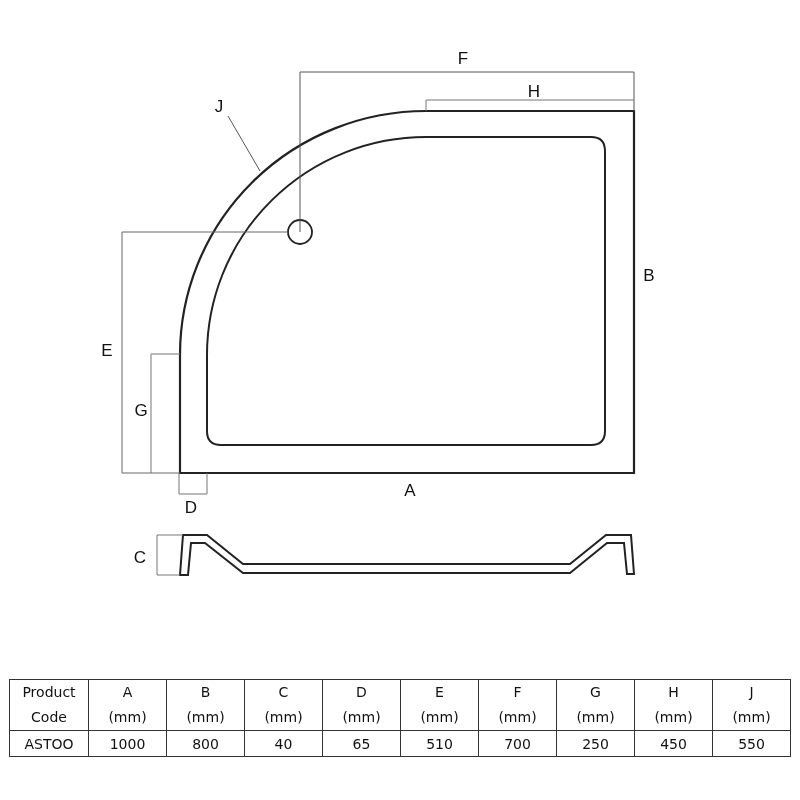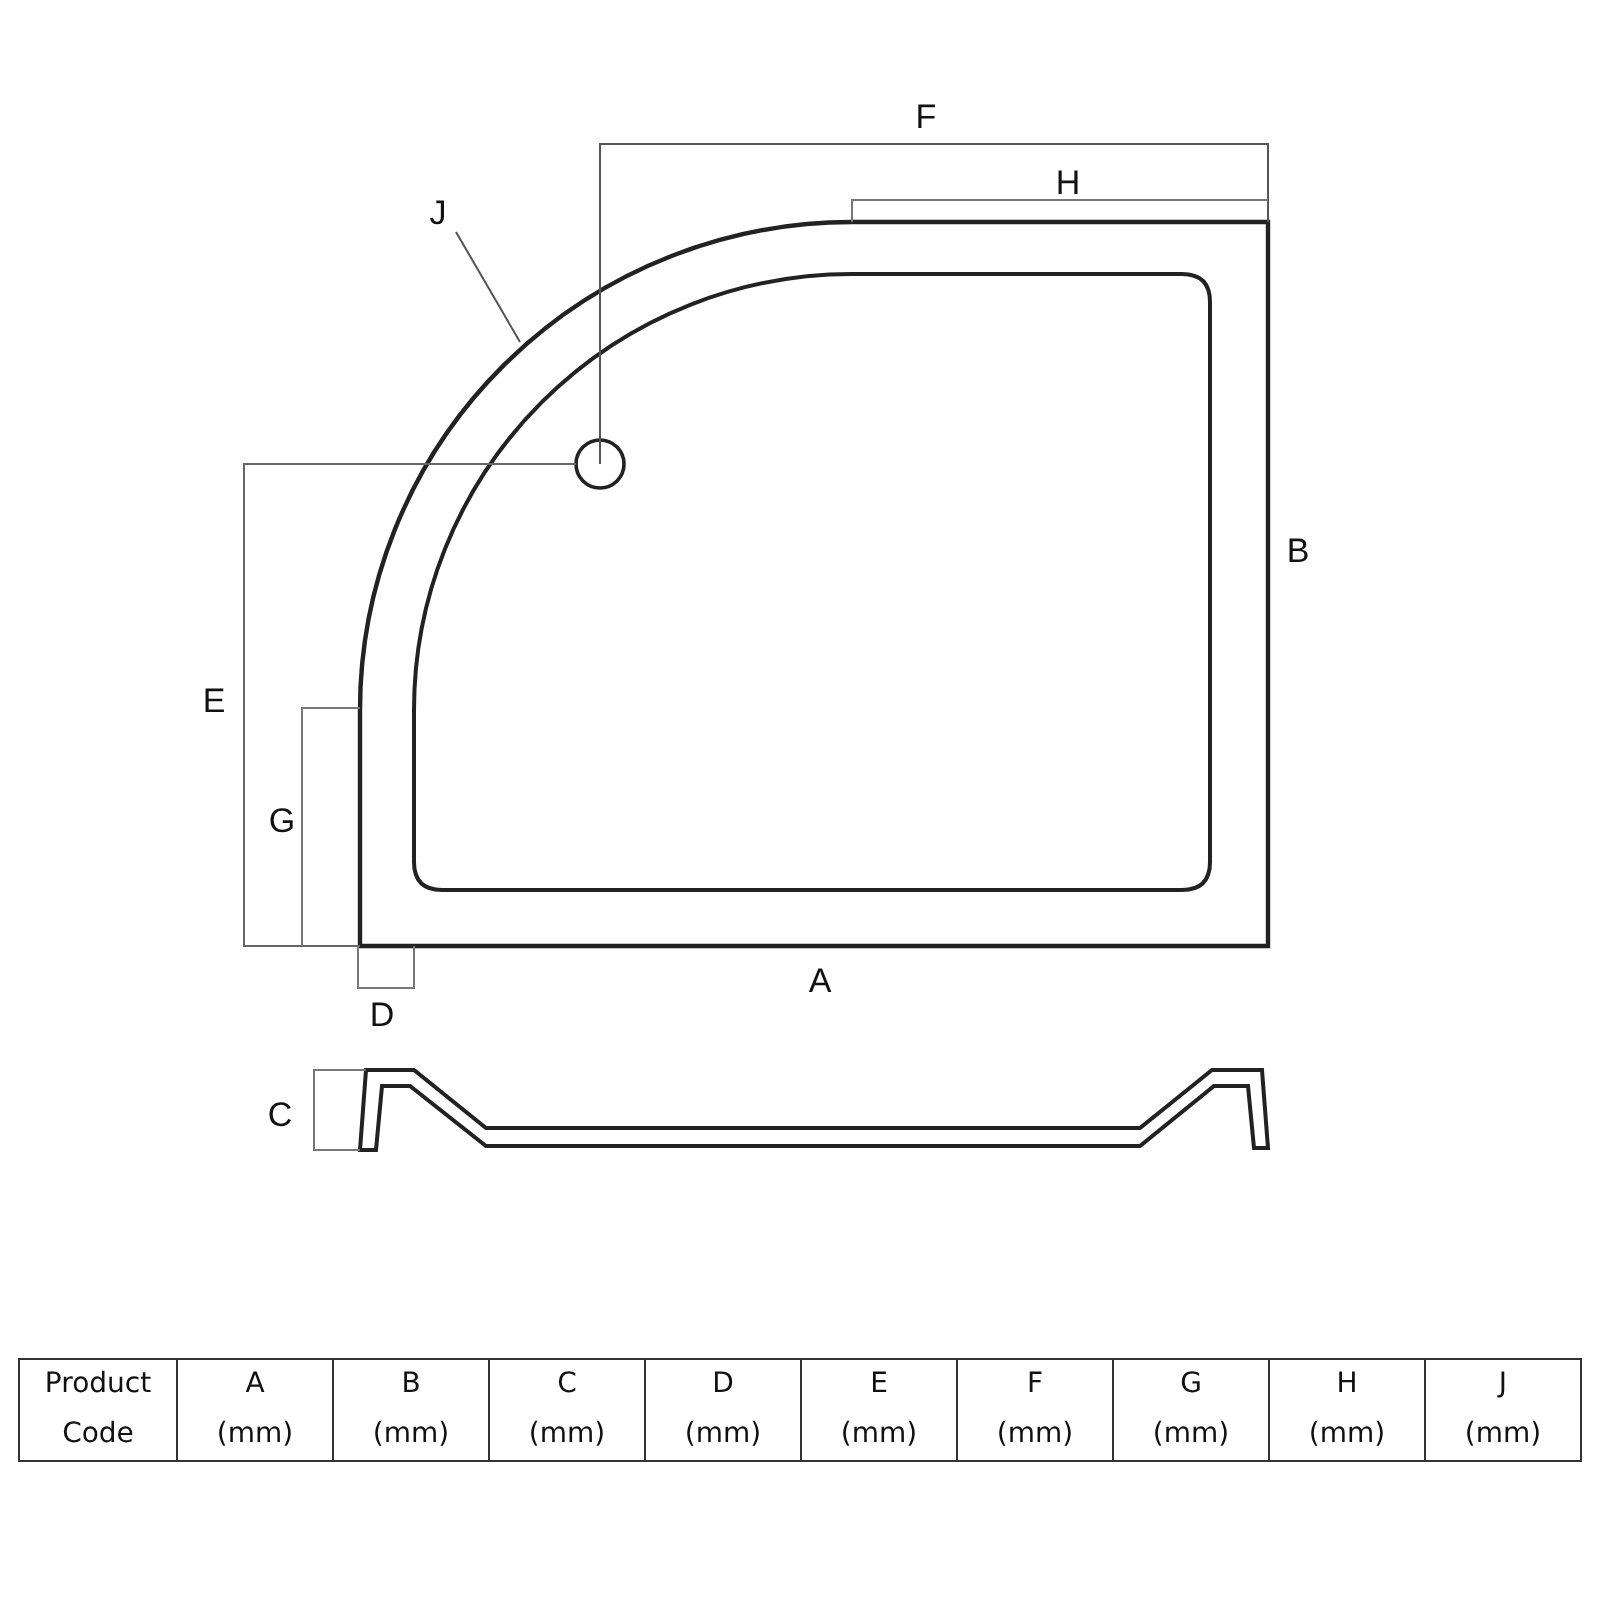--- a/index.html
+++ b/index.html
@@ -58,14 +58,26 @@
     <td class="cn"><span>A</span><br><span>(mm)</span></td>
     <td class="cn"><span>B</span><br><span>(mm)</span></td>
     <td class="cn"><span>C</span><br><span>(mm)</span></td>
     <td class="cn"><span>D</span><br><span>(mm)</span></td>
     <td class="cn"><span>E</span><br><span>(mm)</span></td>
     <td class="cn"><span>F</span><br><span>(mm)</span></td>
     <td class="cn"><span>G</span><br><span>(mm)</span></td>
     <td class="cn"><span>H</span><br><span>(mm)</span></td>
     <td class="cn"><span>J</span><br><span>(mm)</span></td>
   </tr>
+  <tr class="vals">
+    <td>ASTOO</td>
+    <td>1000</td>
+    <td>800</td>
+    <td>40</td>
+    <td>65</td>
+    <td>510</td>
+    <td>700</td>
+    <td>250</td>
+    <td>450</td>
+    <td>550</td>
+  </tr>
 </tbody>
   </table>
 
 </body></html>

